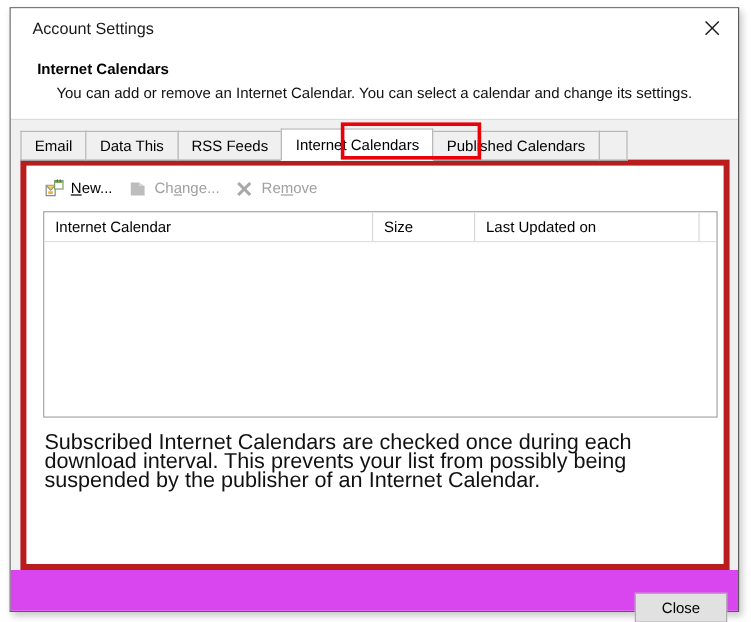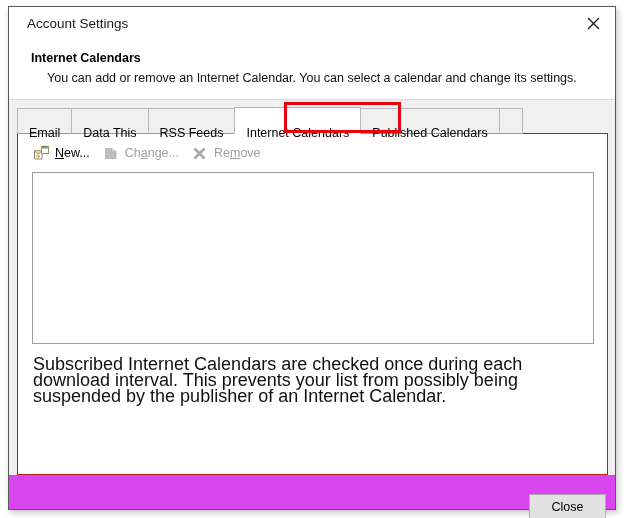--- a/index.html
+++ b/index.html
@@ -107,21 +107,21 @@
     left: 8px;
     top: 8px;
     height: 26px;
     display: flex;
     align-items: flex-end;
     z-index: 3;
   }
   .tab {
     height: 25px;
     line-height: 25px;
-    padding: 12px 11px;
+    padding: 0 11px;
     box-sizing: border-box;
     font-size: 12.5px;
     color: #000000;
     background: #f0f0f0;
     border-left: 1px solid #b8b8b8;
     border-top: 1px solid #b8b8b8;
     border-right: 1px solid #b8b8b8;
     border-bottom: 1px solid #9a9a9a;
     margin-right: -1px;
     white-space: nowrap;
@@ -150,21 +150,21 @@
   }
 
   
   .tabpage {
     position: absolute;
     left: 8px;
     top: 33px;
     width: 591px;
     height: 342px;
     background: #ffffff;
-    border: 1px solid #b91c1c;
+    border: 5px solid #b91c1c;
     box-sizing: border-box;
     z-index: 2;
   }
 
   
   .toolbar {
     position: absolute;
     left: 10px;
     top: 6px;
     height: 26px;
@@ -347,20 +347,26 @@
               <line x1="2.5" y1="2.5" x2="12.5" y2="12.5" stroke="#a8a8a8" stroke-width="2.6"></line>
               <line x1="12.5" y1="2.5" x2="2.5" y2="12.5" stroke="#a8a8a8" stroke-width="2.6"></line>
             </svg>
           </span>
           <span class="tb-label">Re<u>m</u>ove</span>
         </div>
 
       </div>
 
       <div class="listview">
+        <div class="lv-header">
+          <div class="lv-col c0">Internet Calendar</div>
+          <div class="lv-col c1">Size</div>
+          <div class="lv-col c2">Last Updated on</div>
+          <div class="lv-col c3"></div>
+        </div>
         <div class="lv-body"></div>
       </div>
 
       <div class="note">Subscribed Internet Calendars are checked once during each download interval. This prevents your list from possibly being suspended by the publisher of an Internet Calendar.</div>
 
     </div>
 
     <div class="footer">
       <button class="close-btn">Close</button>
     </div>

